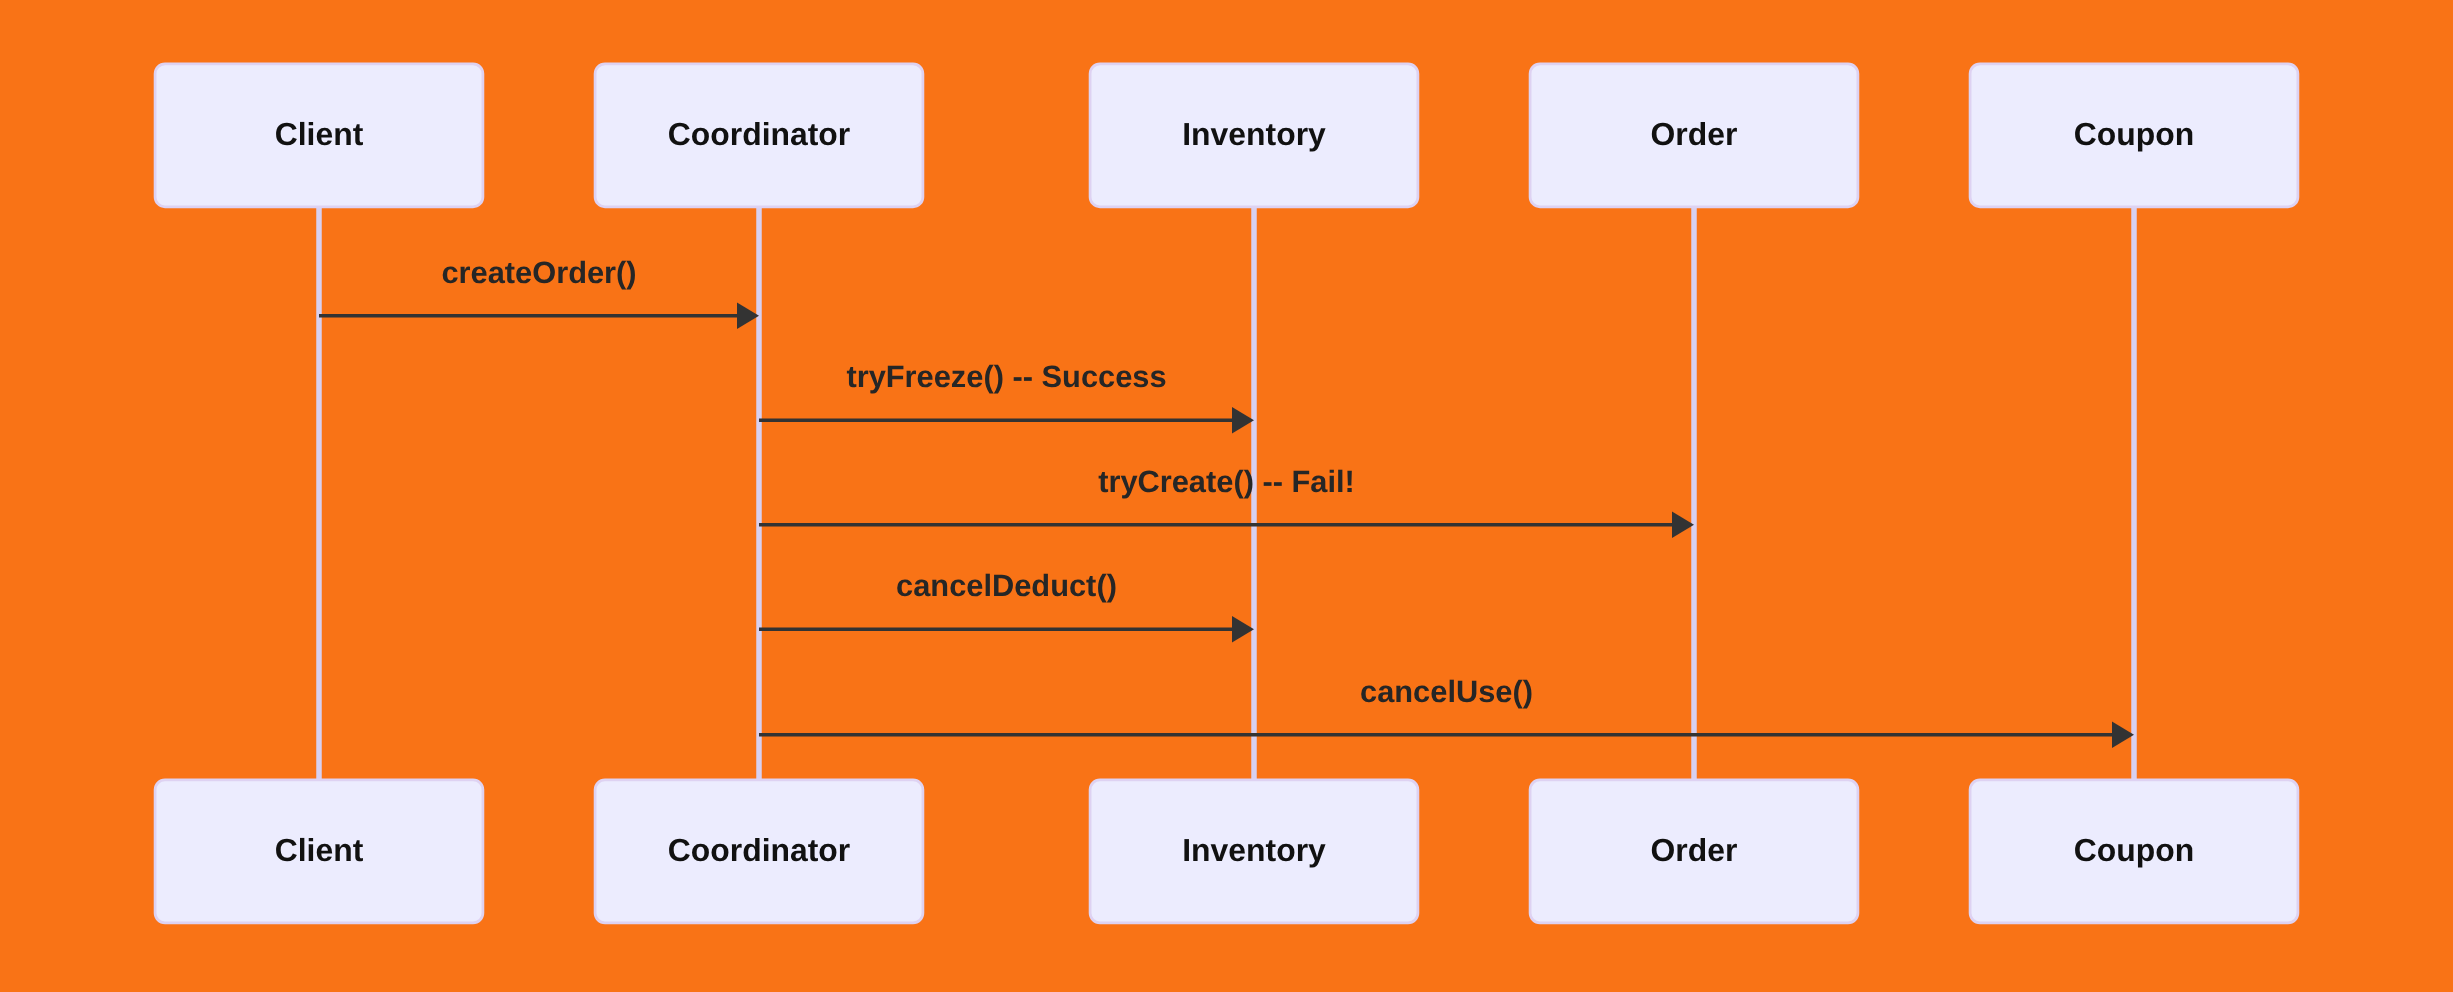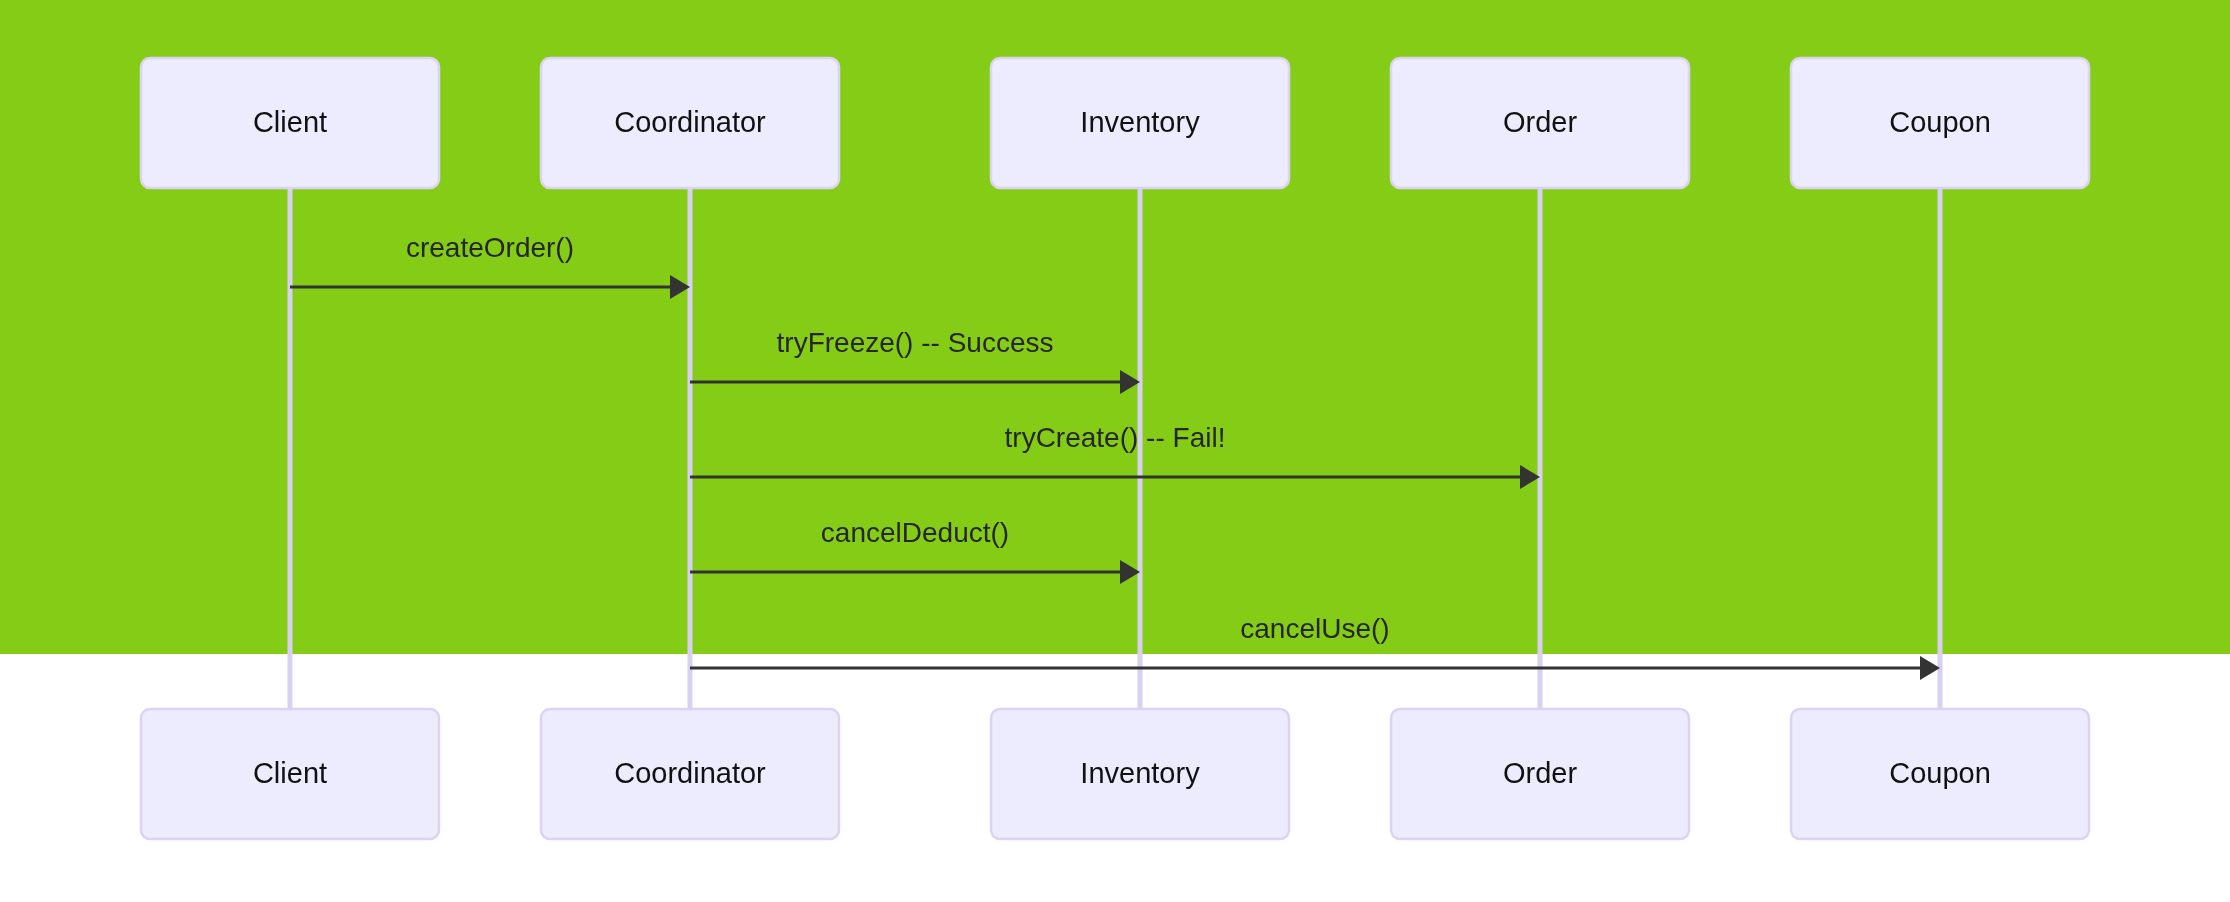--- a/index.html
+++ b/index.html
@@ -10,22 +10,23 @@
   }
   body {
     font-family: "Liberation Sans", sans-serif;
     width: 2230px;
     height: 902px;
     overflow: hidden;
   }
   #diagram-root {
     position: relative;
     width: 2230px;
-    height: 654px;
-    background: #84cc16;
+    height: 902px;
+    background: #f97316;
+    font-weight: bold;
   }
   svg#seq-svg {
     position: absolute;
     top: 0;
     left: 0;
     width: 2230px;
     height: 902px;
     display: block;
   }
   .lifeline-rect { fill: #d7d0f0; }

